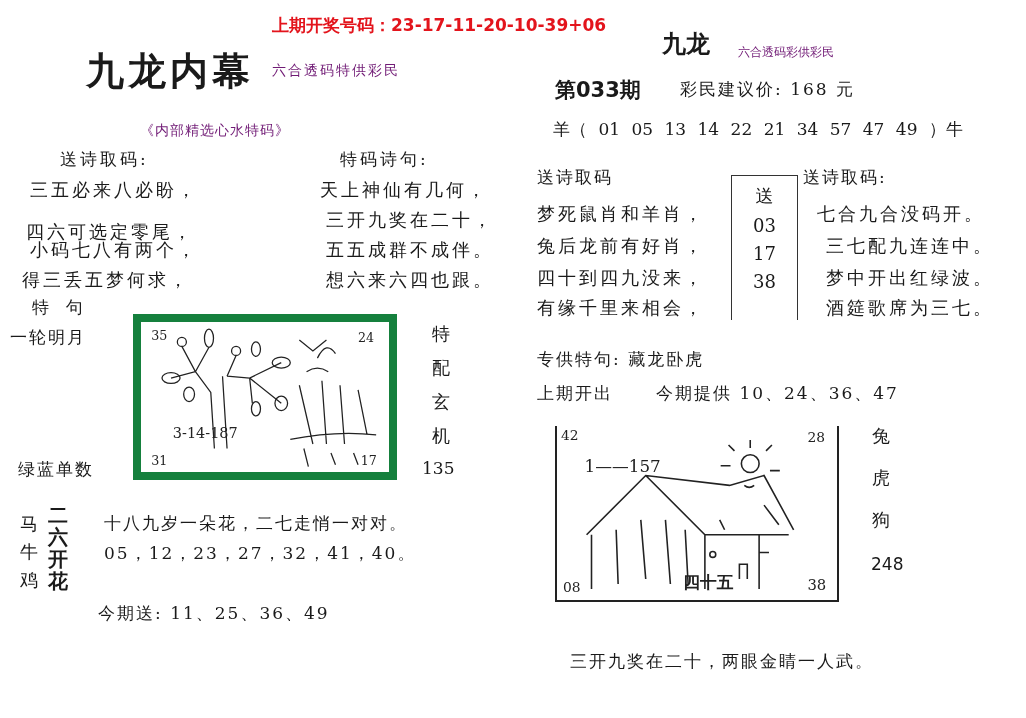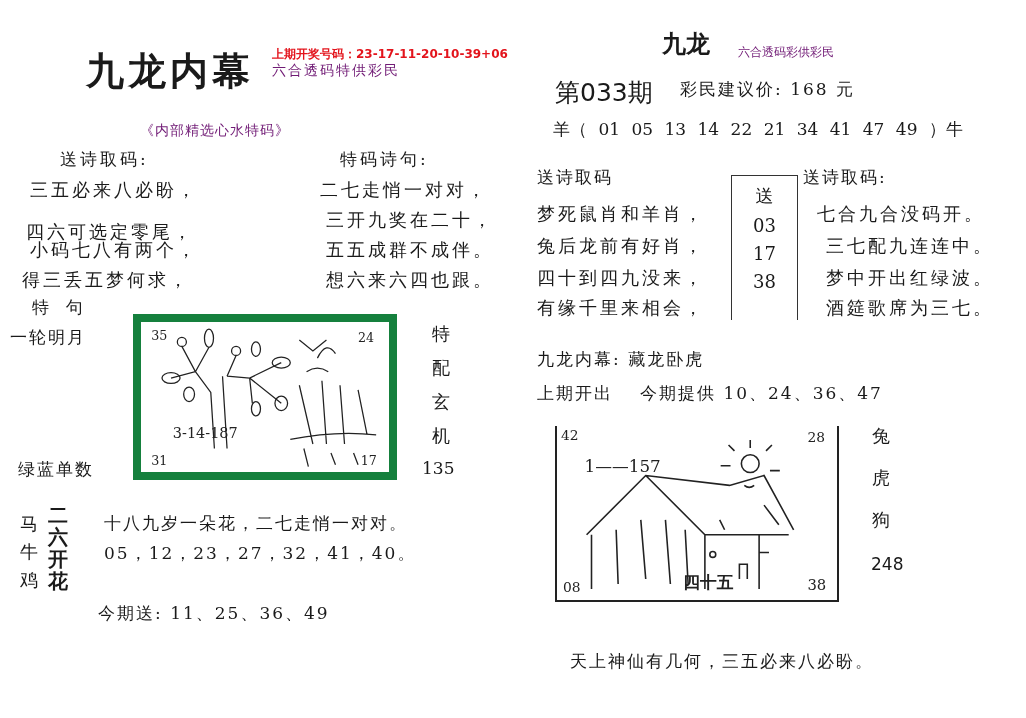--- a/index.html
+++ b/index.html
@@ -13,36 +13,36 @@
   .faint { color: #701a75; }
   .f18 { font-size: 17px; }
   .poem-line { position: absolute; font-size: 18px; letter-spacing: 3px; white-space: nowrap; }
   .box { position: absolute; border: 8px solid #15803d; }
   .sketch svg { width: 100%; height: 100%; }
   .vcol { position: absolute; display: flex; flex-direction: column; align-items: center; font-size: 18px; }
 </style>
 </head>
 <body>
 
-<div class="abs sans red" style="left:272px; top:14px; font-size:12px; font-weight:bold;margin-top:32px;">
+<div class="abs sans red" style="left:272px; top:14px; font-size:17px; font-weight:bold;">
   <span>上期开奖号码：</span><span>23-17-11-20-10-39+06</span>
 </div>
 
 <div class="abs" style="left:86px; top:46px; font-size:38px; font-weight:bold; letter-spacing:4px;">九龙内幕</div>
 <div class="abs faint" style="left:272px; top:62px; font-size:14px; letter-spacing:2px;">六合透码特供彩民</div>
 <div class="abs faint" style="left:140px; top:122px; font-size:14px; letter-spacing:1px;">《内部精选心水特码》</div>
 
 <div class="abs f18" style="left:60px; top:148px; letter-spacing:3px;">送诗取码:</div>
 <div class="poem-line" style="left:30px; top:178px;">三五必来八必盼，</div>
 <div class="poem-line" style="left:26px; top:208px;margin-top:12px;">四六可选定零尾，</div>
 <div class="poem-line" style="left:30px; top:238px;">小码七八有两个，</div>
 <div class="poem-line" style="left:22px; top:268px;">得三丢五梦何求，</div>
 
 <div class="abs f18" style="left:340px; top:148px; letter-spacing:3px;">特码诗句:</div>
-<div class="poem-line" style="left:320px; top:178px;">二七走悄一对对，</div>
+<div class="poem-line" style="left:320px; top:178px;">天上神仙有几何，</div>
 <div class="poem-line" style="left:326px; top:208px;">三开九奖在二十，</div>
 <div class="poem-line" style="left:326px; top:238px;">五五成群不成伴。</div>
 <div class="poem-line" style="left:326px; top:268px;">想六来六四也跟。</div>
 
 <div class="abs f18" style="left:32px; top:296px; white-space:pre; letter-spacing:2px;">特  句</div>
 <div class="abs f18" style="left:10px; top:326px; letter-spacing:2px;">一轮明月</div>
 
 <div class="box sketch" style="left:133px; top:314px; width:264px; height:166px;">
   <svg viewBox="0 0 264 166">
     <g stroke="#222" stroke-width="1.4" fill="none">
@@ -92,36 +92,36 @@
 <div class="abs f18" style="left:104px; top:512px; letter-spacing:2px;">十八九岁一朵花，二七走悄一对对。</div>
 <div class="abs f18" style="left:104px; top:542px; letter-spacing:2px;">05，12，23，27，32，41，40。</div>
 <div class="abs f18" style="left:98px; top:602px; letter-spacing:2px;">
   <span>今期送:</span>
   <span>11、25、36、49</span>
 </div>
 
 <div class="abs" style="left:662px; top:28px; font-size:24px; font-weight:bold;">九龙</div>
 <div class="abs faint" style="left:738px; top:44px; font-size:12px;">六合透码彩供彩民</div>
 
-<div class="abs sans" style="left:555px; top:76px; font-size:25px; font-weight:normal;">第033期</div>
+<div class="abs sans" style="left:555px; top:76px; font-size:21px; font-weight:bold;">第033期</div>
 <div class="abs f18" style="left:680px; top:78px; letter-spacing:2px;">
   <span>彩民建议价:</span>
   <span>168 元</span>
 </div>
 
 <div class="abs f18" style="left:553px; top:118px; word-spacing:6px;">
   <span>羊（</span>
   <span>01</span>
   <span>05</span>
   <span>13</span>
   <span>14</span>
   <span>22</span>
   <span>21</span>
   <span>34</span>
-  <span>41</span>
+  <span>57</span>
   <span>47</span>
   <span>49</span>
   <span>）牛</span>
 </div>
 
 <div class="abs f18" style="left:537px; top:166px; letter-spacing:2px;">送诗取码</div>
 <div class="poem-line" style="left:537px; top:202px;">梦死鼠肖和羊肖，</div>
 <div class="poem-line" style="left:537px; top:234px;">兔后龙前有好肖，</div>
 <div class="poem-line" style="left:537px; top:266px;">四十到四九没来，</div>
 <div class="poem-line" style="left:537px; top:296px;">有缘千里来相会，</div>
@@ -135,25 +135,25 @@
   </div>
 </div>
 
 <div class="abs f18" style="left:803px; top:166px; letter-spacing:2px;">送诗取码:</div>
 <div class="poem-line" style="left:817px; top:202px;">七合九合没码开。</div>
 <div class="poem-line" style="left:826px; top:234px;">三七配九连连中。</div>
 <div class="poem-line" style="left:826px; top:266px;">梦中开出红绿波。</div>
 <div class="poem-line" style="left:826px; top:296px;">酒筵歌席为三七。</div>
 
 <div class="abs f18" style="left:537px; top:348px; letter-spacing:2px;">
-  <span>九龙内幕:</span>
+  <span>专供特句:</span>
   <span>藏龙卧虎</span>
 </div>
 <div class="abs f18" style="left:537px; top:382px; letter-spacing:2px;">上期开出</div>
-<div class="abs f18" style="left:640px; top:382px; letter-spacing:2px;text-align:center;">
+<div class="abs f18" style="left:656px; top:382px; letter-spacing:2px;text-align:center;">
   <span>今期提供</span>
   <span>10、24、36、47</span>
 </div>
 
 <div class="sketch" style="position:absolute; left:555px; top:426px; width:284px; height:176px; border-left:2px solid #222; border-right:2px solid #222; border-bottom:2px solid #222;">
   <svg viewBox="0 0 284 176">
     <g stroke="#222" stroke-width="1.6" fill="none">
       <circle cx="196" cy="38" r="9"></circle>
       <path d="M180 25 l-6 -6 M196 22 v-8 M212 25 l6 -6 M176 40 h-10 M216 45 h10 M190 60 q5 4 10 0"></path>
       <path d="M30 110 L90 50 L175 60 L210 50 L240 105 M90 50 L150 110 L235 110 M35 110 L35 165 M60 105 L62 160 M85 95 L90 155 M110 95 L115 160 M130 105 L133 160 M150 110 L150 165 M205 110 L205 165"></path>
@@ -170,13 +170,13 @@
   </svg>
 </div>
 
 <div class="vcol" style="left:872px; top:424px; gap:18px;">
   <span>兔</span>
   <span>虎</span>
   <span>狗</span>
 </div>
 <div class="abs sans f18" style="left:871px; top:554px;">248</div>
 
-<div class="abs f18" style="left:570px; top:650px; letter-spacing:2px;">天上神仙有几何，三五必来八必盼。</div>
+<div class="abs f18" style="left:570px; top:650px; letter-spacing:2px;">三开九奖在二十，两眼金睛一人武。</div>
 
 </body></html>

